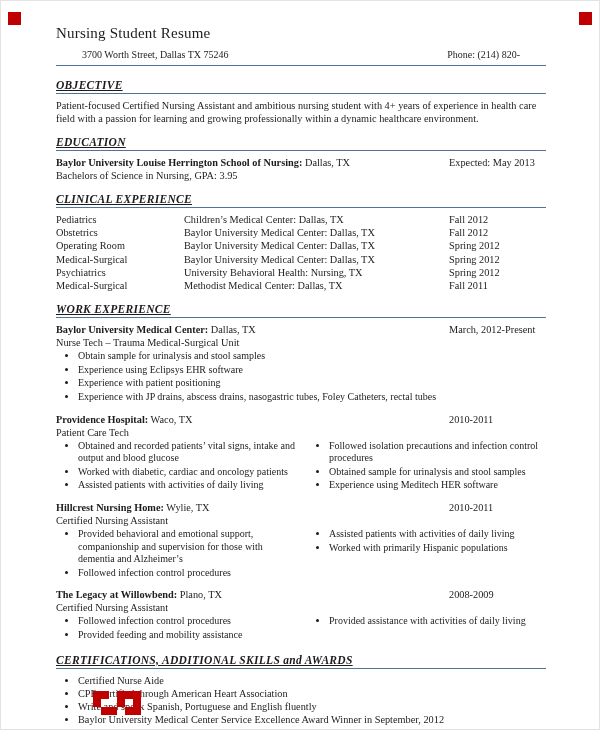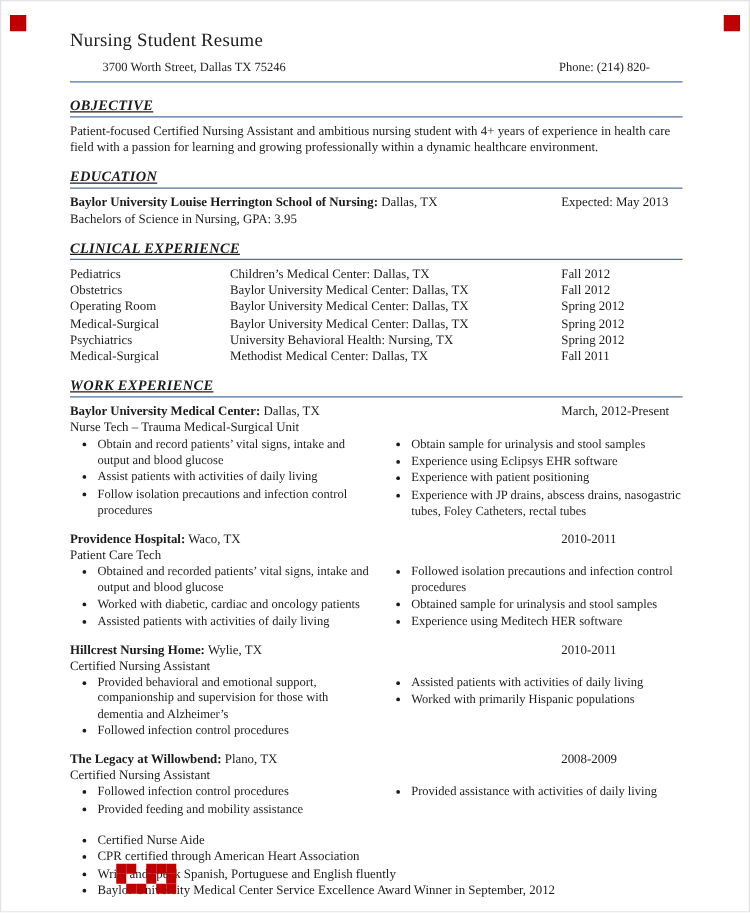--- a/index.html
+++ b/index.html
@@ -138,25 +138,20 @@
     <div class="job">
       <div class="line-flex">
         <div class="grow">
           <span class="b">Baylor University Medical Center:</span><span> Dallas, TX</span>
         </div>
         <div class="date-col">March, 2012-Present</div>
       </div>
       <div class="job-role">Nurse Tech – Trauma Medical-Surgical Unit</div>
       <div class="cols">
         <ul class="blist col">
-          <li>Obtain and record patients’ vital signs, intake and output and blood glucose</li>
-          <li>Assist patients with activities of daily living</li>
-          <li>Follow isolation precautions and infection control procedures</li>
-        </ul>
-        <ul class="blist col">
           <li>Obtain sample for urinalysis and stool samples</li>
           <li>Experience using Eclipsys EHR software</li>
           <li>Experience with patient positioning</li>
           <li>Experience with JP drains, abscess drains, nasogastric tubes, Foley Catheters, rectal tubes</li>
         </ul>
       </div>
     </div>
 
     <div class="job">
       <div class="line-flex">
@@ -214,20 +209,21 @@
           <li>Provided feeding and mobility assistance</li>
         </ul>
         <ul class="blist col">
           <li>Provided assistance with activities of daily living</li>
         </ul>
       </div>
     </div>
   </div>
 
   <div class="section">
+    <h2 class="section-h">CERTIFICATIONS, ADDITIONAL SKILLS and AWARDS</h2>
     <ul class="certlist">
       <li>Certified Nurse Aide</li>
       <li>CPR certified through American Heart Association</li>
       <li>Write and speak Spanish, Portuguese and English fluently</li>
       <li>Baylor University Medical Center Service Excellence Award Winner in September, 2012</li>
     </ul>
   </div>
 
   <div class="pixel-watermark">
     <div class="px-row">

